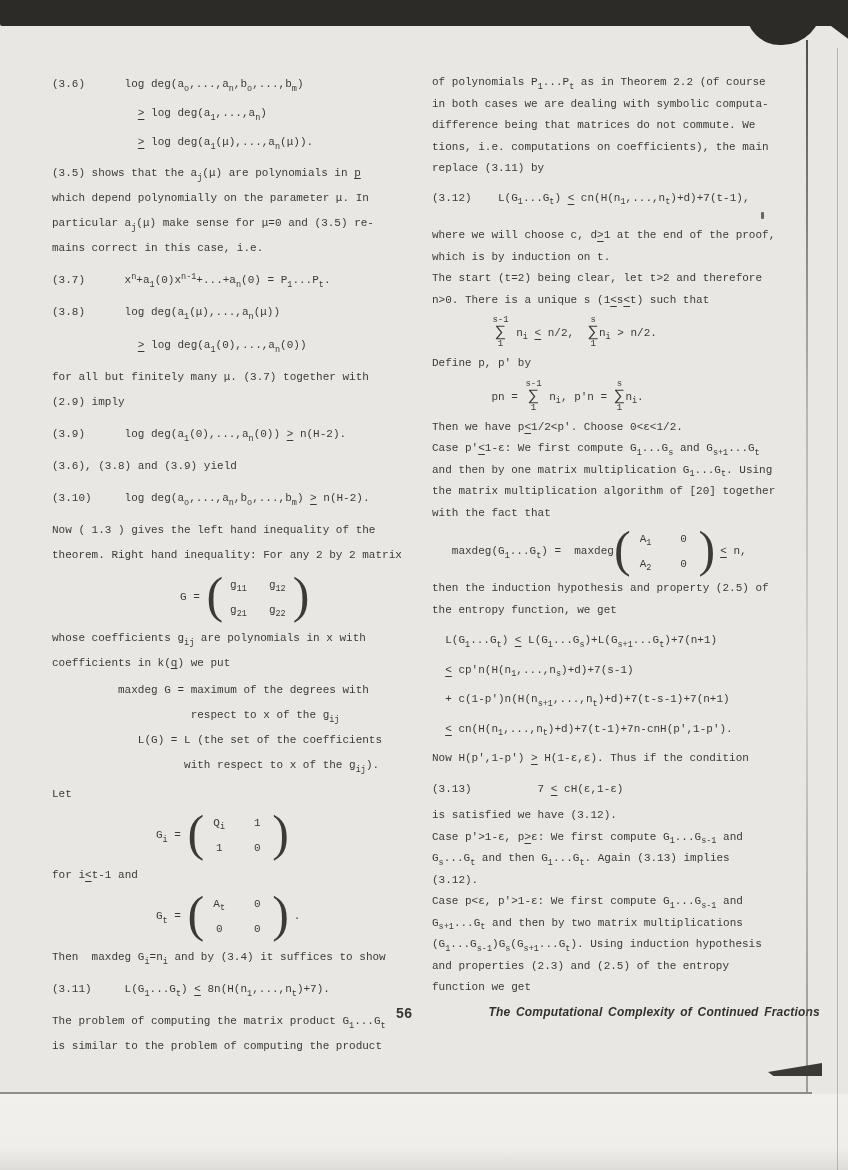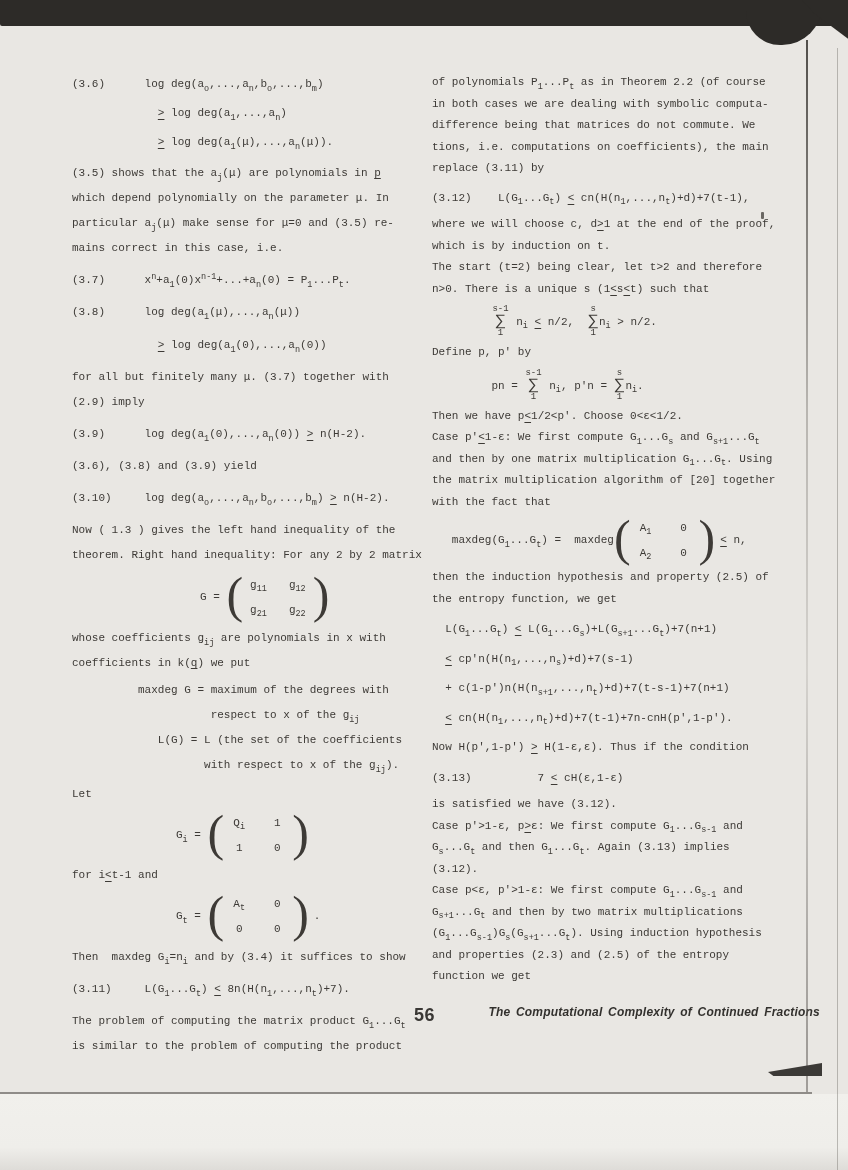--- a/index.html
+++ b/index.html
@@ -23,42 +23,42 @@
   .edge-line-1{position:absolute;left:806px;top:40px;width:2px;height:1052px;
     background:linear-gradient(to bottom,rgba(55,52,48,.85),rgba(110,106,100,.40) 35%,rgba(150,146,140,.25) 60%,rgba(100,96,92,.55) 95%);}
   .edge-line-2{position:absolute;left:837px;top:48px;width:1px;height:1122px;background:rgba(130,127,122,.5);}
   .below-page{position:absolute;left:0;top:1094px;width:848px;height:76px;
     background:linear-gradient(to bottom,#f1f0ec 0%,#efeeea 70%,#dedcd8 100%);}
   .bottom-line{position:absolute;left:0;top:1092px;width:812px;height:2px;background:#8f8c88;}
   .curl-bottom{position:absolute;left:768px;top:1063px;width:54px;height:13px;background:#3c3a37;clip-path:polygon(0 70%,100% 0,100% 100%,10% 100%);}
   .speck{position:absolute;left:761px;top:212px;width:3px;height:7px;background:#6b6863;border-radius:1px;}
   
   .col{position:absolute;top:72px;font-size:11px;}
-  .col-left{left:72px;width:362px;}
+  .col-left{left:52px;width:362px;}
   .col-right{left:432px;width:382px;}
   .tline{white-space:pre-wrap;}
   .col-left .tline{line-height:25px;}
   .col-right .tline{line-height:21.5px;}
   .tline.tall{line-height:normal;padding:5px 0 4px 0;}
   sub,sup{font-size:8.5px;line-height:0;position:relative;vertical-align:baseline;}
   sub{top:0.42em;}
   sup{top:-0.5em;}
   .ul{text-decoration:underline;text-underline-offset:2.5px;text-decoration-thickness:1px;}
   .ub{text-decoration:underline;text-underline-offset:2px;text-decoration-thickness:1px;}
   .sum{display:inline-flex;flex-direction:column;align-items:center;vertical-align:middle;line-height:1;font-size:9px;margin:0 1px;}
   .sum .ss{font-size:16px;line-height:.95;}
   .sum .st,.sum .sb{letter-spacing:0;}
   
   .mrow{display:flex;align-items:center;white-space:pre-wrap;margin:5px 0;}
   .par{font-family:"Liberation Serif","DejaVu Serif",serif;font-size:50px;font-weight:400;line-height:1;transform:translateY(-2px);color:var(--ink);}
   .mgrid{display:grid;grid-template-columns:auto auto;column-gap:22px;row-gap:13px;padding:0 7px;text-align:center;}
   .mc{min-width:16px;}
   .post{margin-left:5px;}
   
-  .footer-num{position:absolute;left:414px;top:1005px;font-family:"Liberation Sans","DejaVu Sans",sans-serif;font-weight:bold;font-size:18px;color:#3a3835;letter-spacing:.5px;}
+  .footer-num{position:absolute;left:396px;top:1005px;font-family:"Liberation Sans","DejaVu Sans",sans-serif;font-weight:bold;font-size:14px;color:#3a3835;letter-spacing:.5px;}
   .footer-title{position:absolute;right:28px;top:1005px;font-family:"Liberation Sans","DejaVu Sans",sans-serif;font-weight:bold;font-style:italic;font-size:12px;color:#33312e;letter-spacing:.2px;word-spacing:2px;}
 </style>
 </head>
 <body>
 
 <div class="scan">
   <div class="below-page"></div>
   <div class="top-band"></div>
   <div class="top-bump"></div>
   <div class="top-wedge"></div>
@@ -96,21 +96,21 @@
       <div class="tline" style="margin-top: 7px;">(3.11)     L(G<sub>1</sub>...G<sub>t</sub>) <span class="ul">&lt;</span> 8n(H(n<sub>1</sub>,...,n<sub>t</sub>)+7).</div>
       <div class="tline" style="margin-top: 7px;">The problem of computing the matrix product G<sub>1</sub>...G<sub>t</sub></div>
       <div class="tline">is similar to the problem of computing the product</div>
     </div>
   <div class="col col-right" id="col-right">
       <div class="tline">of polynomials P<sub>1</sub>...P<sub>t</sub> as in Theorem 2.2 (of course</div>
       <div class="tline">in both cases we are dealing with symbolic computa-</div>
       <div class="tline">difference being that matrices do not commute. We</div>
       <div class="tline">tions, i.e. computations on coefficients), the main</div>
       <div class="tline">replace (3.11) by</div>
-      <div class="tline" style="margin-top: 8px; margin-bottom: 5px;">(3.12)    L(G<sub>1</sub>...G<sub>t</sub>) <span class="ul">&lt;</span> cn(H(n<sub>1</sub>,...,n<sub>t</sub>)+d)+7(t-1),</div>
+      <div class="tline" style="margin-top: 8px; margin-bottom: 16px;">(3.12)    L(G<sub>1</sub>...G<sub>t</sub>) <span class="ul">&lt;</span> cn(H(n<sub>1</sub>,...,n<sub>t</sub>)+d)+7(t-1),</div>
       <div class="tline">where we will choose c, d<span class="ul">&gt;</span>1 at the end of the proof,</div>
       <div class="tline">which is by induction on t.</div>
       <div class="tline">The start (t=2) being clear, let t&gt;2 and therefore</div>
       <div class="tline">n&gt;0. There is a unique s (1<span class="ul">&lt;</span>s<span class="ul">&lt;</span>t) such that</div>
       <div class="tline tall">         <span class="sum"><span class="st">s-1</span><span class="ss">∑</span><span class="sb">1</span></span> n<sub>i</sub> <span class="ul">&lt;</span> n/2,  <span class="sum"><span class="st">s</span><span class="ss">∑</span><span class="sb">1</span></span>n<sub>i</sub> &gt; n/2.</div>
       <div class="tline">Define p, p' by</div>
       <div class="tline tall">         pn = <span class="sum"><span class="st">s-1</span><span class="ss">∑</span><span class="sb">1</span></span> n<sub>i</sub>, p'n = <span class="sum"><span class="st">s</span><span class="ss">∑</span><span class="sb">1</span></span>n<sub>i</sub>.</div>
       <div class="tline">Then we have p<span class="ul">&lt;</span>1/2&lt;p'. Choose 0&lt;ε&lt;1/2.</div>
       <div class="tline">Case p'<span class="ul">&lt;</span>1-ε: We first compute G<sub>1</sub>...G<sub>s</sub> and G<sub>s+1</sub>...G<sub>t</sub></div>
       <div class="tline">and then by one matrix multiplication G<sub>1</sub>...G<sub>t</sub>. Using</div>

